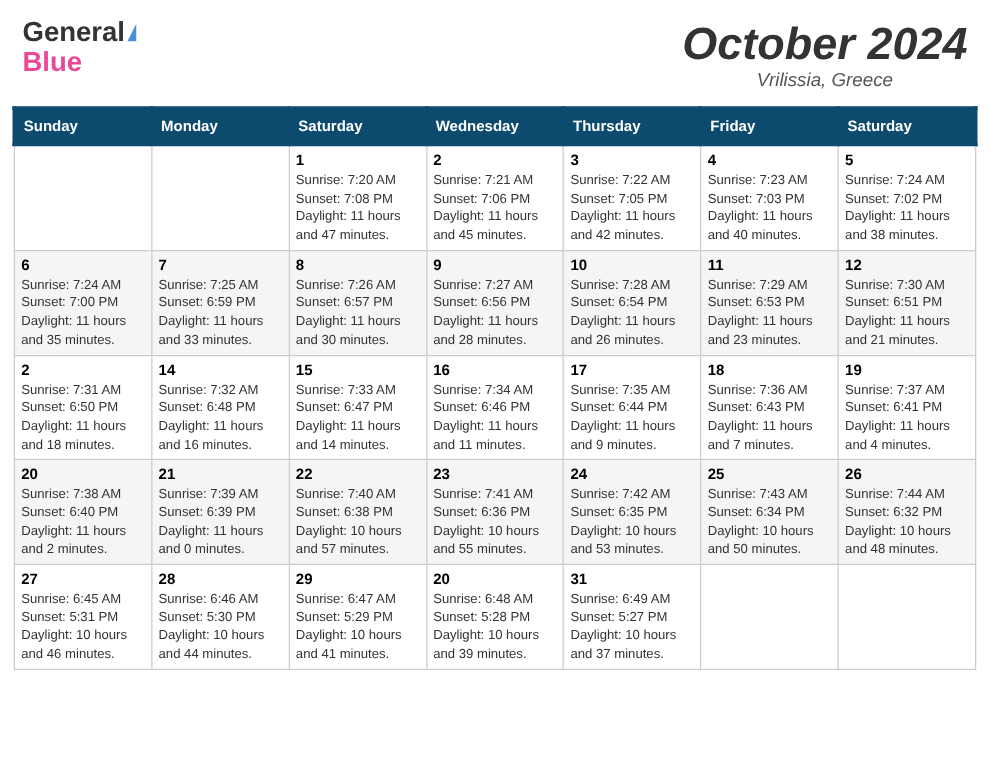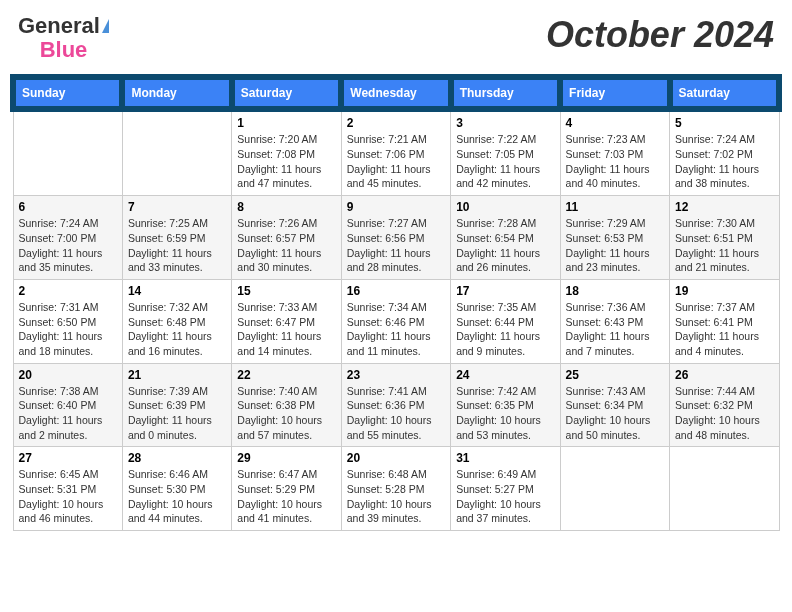--- a/index.html
+++ b/index.html
@@ -13,21 +13,21 @@
     .header {
       display: flex;
       justify-content: space-between;
       align-items: flex-start;
       margin-bottom: 8px;
       padding: 4px 8px;
     }
     .logo {
       display: flex;
       flex-direction: column;
-      align-items: center;
+      align-items: flex-start;
       line-height: 1.1;
     }
     .logo-general {
       font-size: 22px;
       font-weight: bold;
       color: #333;
     }
     .logo-blue {
       font-size: 22px;
       font-weight: bold;
@@ -54,26 +54,26 @@
     .title-location {
       font-size: 15px;
       color: #555;
     }
     .calendar {
       width: 100%;
       border-collapse: collapse;
       font-size: 11px;
     }
     .calendar thead th {
-      background: #3b82f6;
+      background: #0c4a6e;
       color: #fff;
       font-weight: bold;
       font-size: 12px;
       padding: 6px 6px;
-      border: 6px solid #0c4a6e;
+      border: 3px solid #0c4a6e;
       text-align: left;
     }
     .calendar tbody td {
       border: 1px solid #ccc;
       vertical-align: top;
       padding: 4px 5px;
       width: 14.28%;
       min-height: 80px;
       background: #fff;
     }
@@ -101,20 +101,21 @@
 <div class="header">
   <div class="logo">
     <div style="display:flex;align-items:center;">
       <span class="logo-general">General</span>
       <span class="logo-triangle"></span>
     </div>
     <span class="logo-blue">Blue</span>
   </div>
   <div class="title-block">
     <div class="title-month">October 2024</div>
+    <div class="title-location">Vrilissia, Greece</div>
   </div>
 </div>
 
 <table class="calendar">
   <thead>
     <tr id="days-header">
         <th>Sunday</th>
         <th>Monday</th>
         <th>Saturday</th>
         <th>Wednesday</th>

